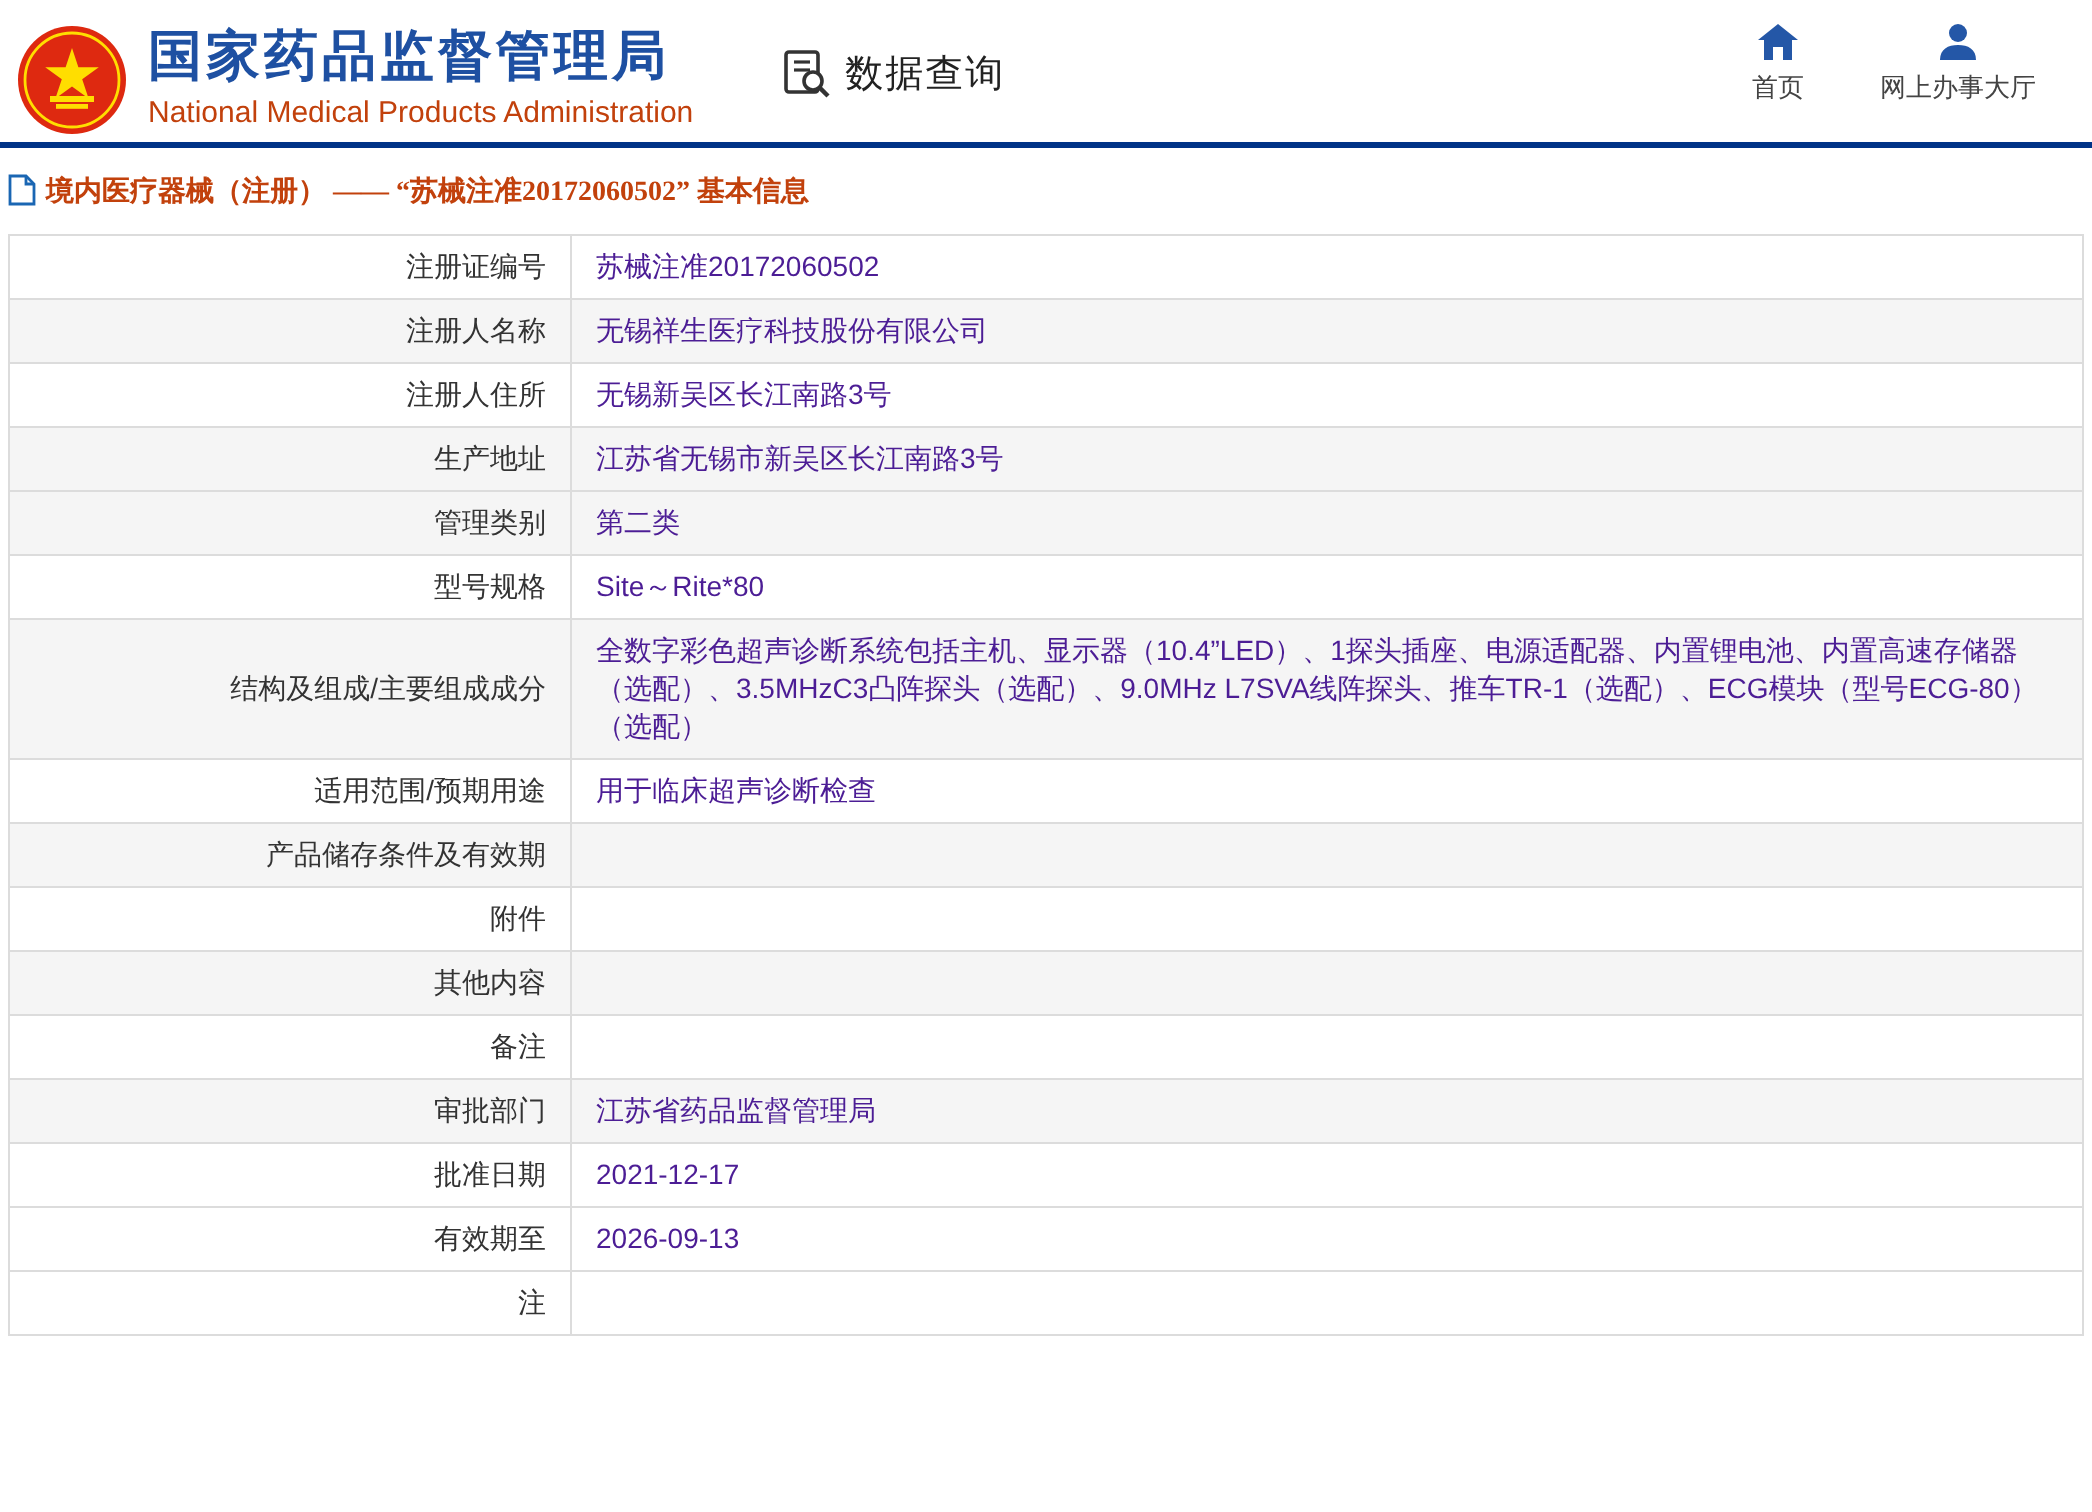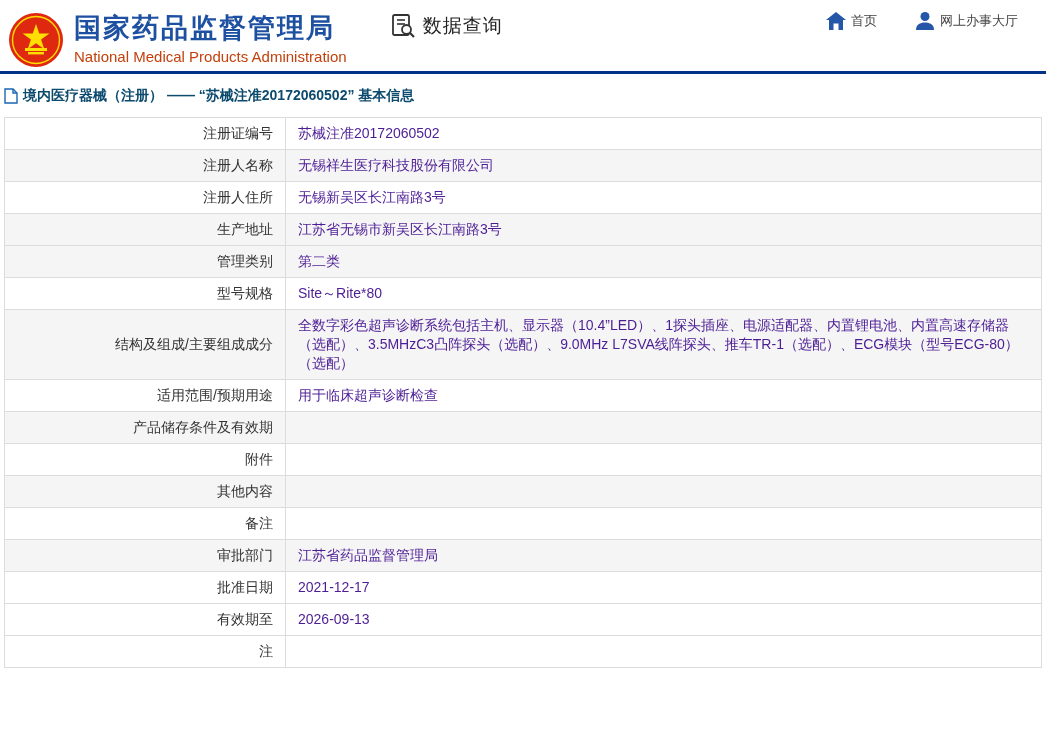--- a/index.html
+++ b/index.html
@@ -29,48 +29,51 @@
   .org-name-en {
     font-size: 15px;
     color: #c2410c;
     margin-top: 2px;
   }
   .data-query {
     display: flex;
     align-items: center;
     margin-left: 42px;
     cursor: pointer;
+    margin-top: 11px;
   }
   .data-query .dq-icon { margin-right: 6px; display: inline-flex; }
   .data-query .dq-label {
     font-size: 19px;
     color: #222;
     letter-spacing: 1px;
   }
   .header-spacer { flex: 1 1 auto; }
   .top-nav { display: flex; align-items: flex-end; gap: 38px; }
   .nav-item {
     display: flex;
+    flex-direction: column;
     align-items: center;
     cursor: pointer;
     gap: 5px;
   }
   .nav-item .nav-label { font-size: 13px; color: #444; white-space: nowrap; }
 
   
   .blue-divider { height: 3px; background: #003387; width: 100%; }
 
   
   .breadcrumb {
     display: flex;
-    align-items: center;
+    align-items: flex-start;
     padding: 13px 4px 12px 4px;
     font-size: 14px;
     font-weight: 600;
-    color: #0c4a6e;
+    color: #c2410c;
+    font-family: Liberation Serif, serif;
   }
   .breadcrumb .bc-icon { margin-right: 5px; display: inline-flex; }
 
   
   .reg-table {
     width: 1038px;
     margin: 0 4px;
     border-collapse: collapse;
     table-layout: fixed;
   }

